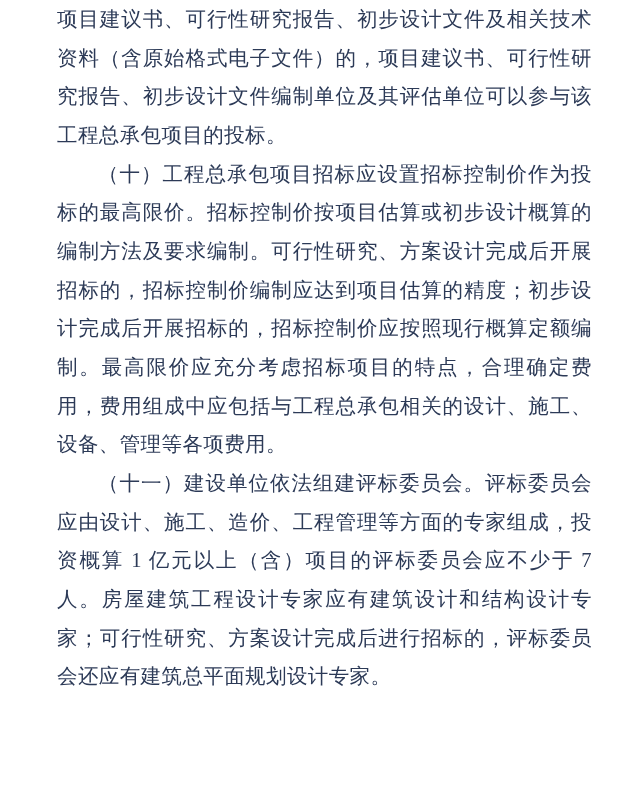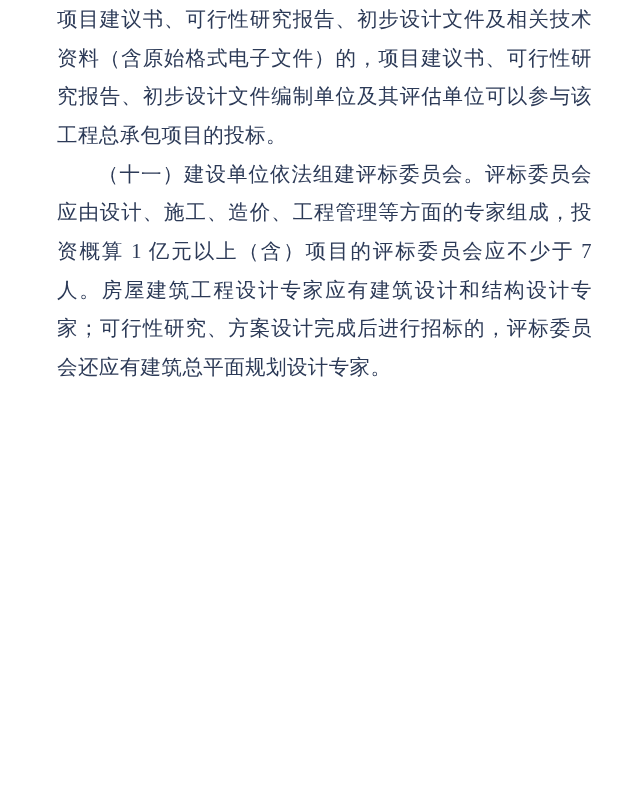--- a/index.html
+++ b/index.html
@@ -32,15 +32,16 @@
   }
   .doc-paragraph.indent {
     text-indent: 2em;
   }
 </style>
 </head>
 <body>
 
 <div class="page">
   <p class="doc-paragraph">项目建议书、可行性研究报告、初步设计文件及相关技术资料（含原始格式电子文件）的，项目建议书、可行性研究报告、初步设计文件编制单位及其评估单位可以参与该工程总承包项目的投标。</p>
+  <p class="doc-paragraph indent">（十）工程总承包项目招标应设置招标控制价作为投标的最高限价。招标控制价按项目估算或初步设计概算的编制方法及要求编制。可行性研究、方案设计完成后开展招标的，招标控制价编制应达到项目估算的精度；初步设计完成后开展招标的，招标控制价应按照现行概算定额编制。最高限价应充分考虑招标项目的特点，合理确定费用，费用组成中应包括与工程总承包相关的设计、施工、设备、管理等各项费用。</p>
   <p class="doc-paragraph indent">（十一）建设单位依法组建评标委员会。评标委员会应由设计、施工、造价、工程管理等方面的专家组成，投资概算 1 亿元以上（含）项目的评标委员会应不少于 7 人。房屋建筑工程设计专家应有建筑设计和结构设计专家；可行性研究、方案设计完成后进行招标的，评标委员会还应有建筑总平面规划设计专家。</p>
 
 </div>
 
 </body></html>

